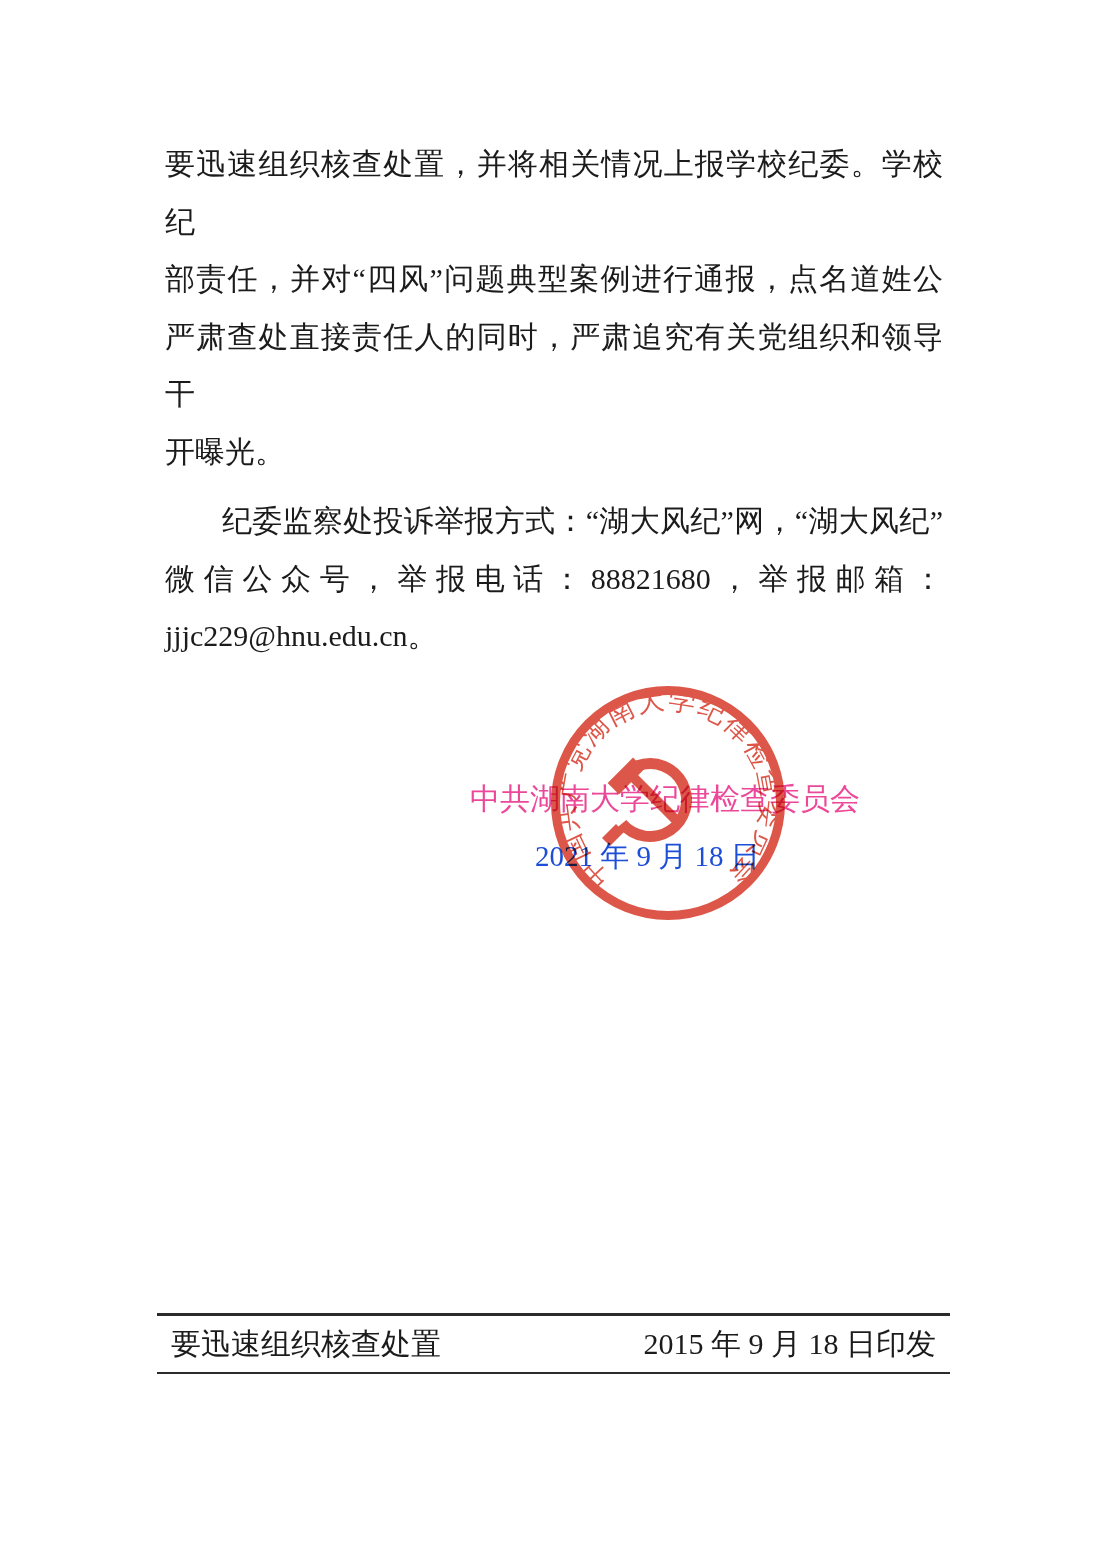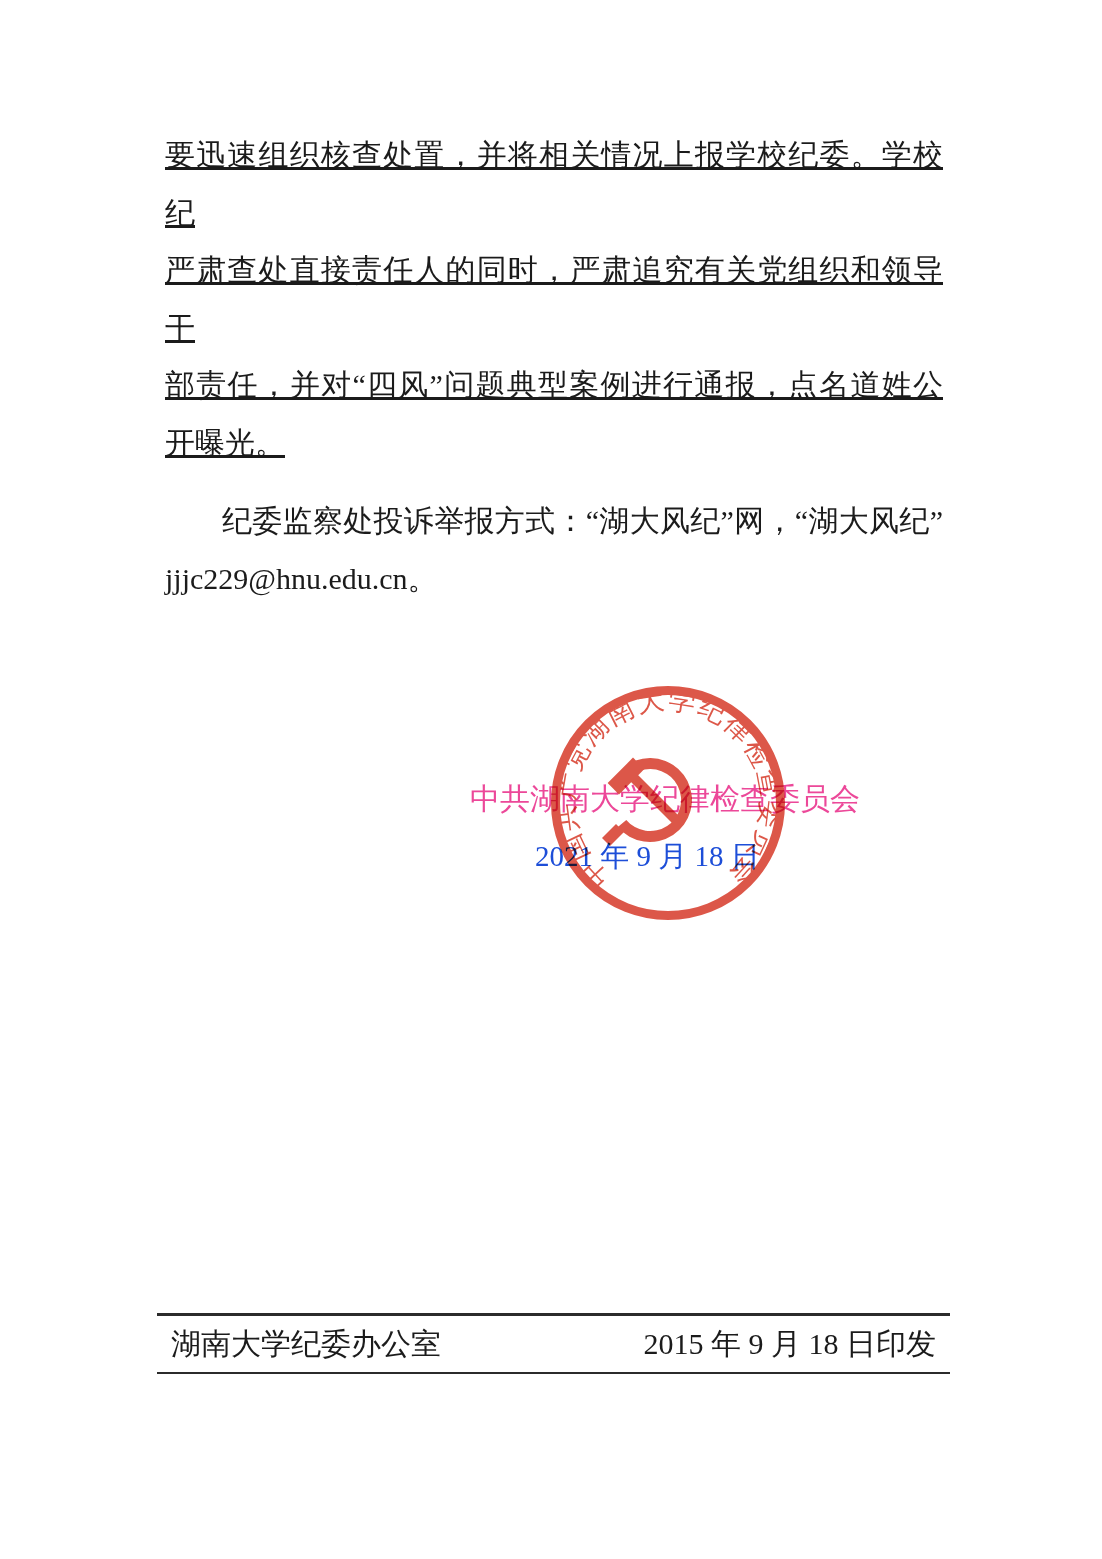--- a/index.html
+++ b/index.html
@@ -15,21 +15,21 @@
   }
   .textcol {
     position: absolute;
     left: 165px;
     width: 778px;
     font-size: 30px;
     line-height: 57.5px;
     letter-spacing: 0px;
     color: #1b1b1b;
   }
-  #para1 { top: 126px; text-decoration: underline; }
+  #para1 { top: 135px; }
   #para2 { top: 492px; }
   .jline { text-align: justify; text-align-last: justify; }
   .lline { text-align: right; text-align-last: left; }
   .indent2 { padding-left: 57px; }
   .sig-name {
     position: absolute;
     left: 470px;
     top: 770px;
     font-size: 30px;
     line-height: 57.5px;
@@ -72,27 +72,28 @@
   }
   .footer .cell { white-space: pre; }
 </style>
 </head>
 <body>
 
 <div id="page">
 
   <div id="para1" class="textcol">
     <div class="jline">要迅速组织核查处置，并将相关情况上报学校纪委。学校纪</div>
+    <div class="jline">部责任，并对“四风”问题典型案例进行通报，点名道姓公</div>
     <div class="jline">严肃查处直接责任人的同时，严肃追究有关党组织和领导干</div>
-    <div class="jline">部责任，并对“四风”问题典型案例进行通报，点名道姓公</div>
     <div class="lline">开曝光。</div>
   </div>
 
   <div id="para2" class="textcol">
     <div class="jline indent2">纪委监察处投诉举报方式：“湖大风纪”网，“湖大风纪”</div>
+    <div class="jline">微信公众号，举报电话：88821680，举报邮箱：</div>
     <div class="lline">jjjc229@hnu.edu.cn。</div>
   </div>
 
   <div class="sig-name">中共湖南大学纪律检查委员会</div>
   <div class="sig-date">2021 年 9 月 18 日</div>
 
   <svg class="stamp" viewBox="0 0 240 240" xmlns="http://www.w3.org/2000/svg" aria-hidden="true">
     <g fill="none" stroke="none">
 
       <circle cx="120" cy="120" r="112.5" stroke="#d8402f" stroke-width="9" fill="none"></circle>
@@ -109,17 +110,17 @@
         <path d="M -34 24 L -26 32 L -40 46 L -48 38 Z"></path>
 
         <path d="M -23.5 -22.5 L -16.5 -29.5 L 33.5 20.5 L 26.5 27.5 Z"></path>
 
         <path d="M -42.4 -17 L -17 -42.4 L -5.6 -31 L -31 -5.6 Z"></path>
       </g>
     </g>
   </svg>
 
   <div class="footer">
-    <span class="cell">湖南大学纪委办公室</span>
+    <span class="cell">要迅速组织核查处置</span>
     <span class="cell">2015 年 9 月 18 日印发</span>
   </div>
 
 </div>
 
 </body></html>

